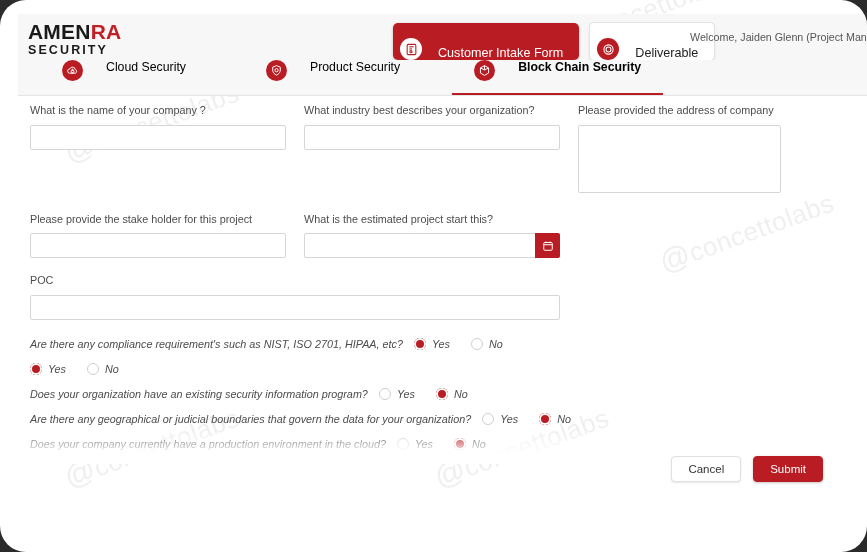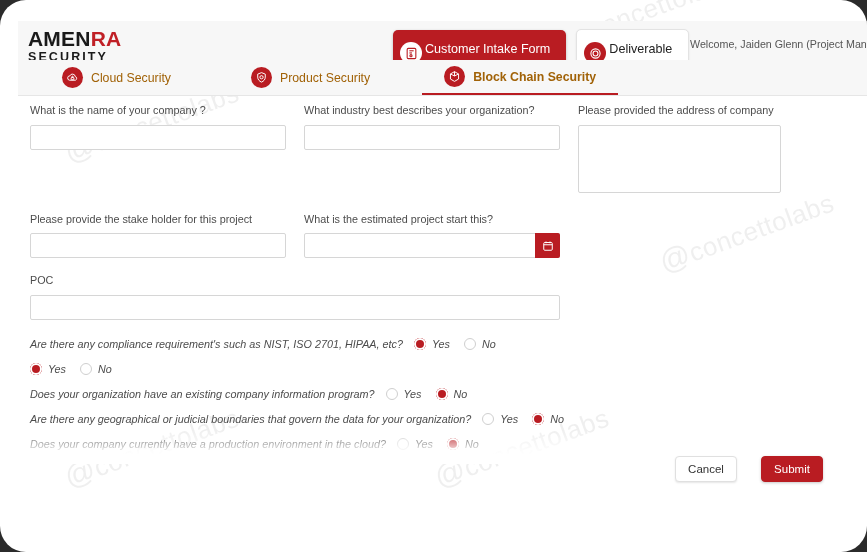--- a/index.html
+++ b/index.html
@@ -30,21 +30,21 @@
     transform: rotate(-20deg);
     pointer-events: none;
     user-select: none;
     white-space: nowrap;
     z-index: 5;
   }
   .wm .at { font-size: 30px; }
   
   .header {
     position: absolute;
-    left: 18px; top: 21px;
+    left: 18px; top: 14px;
     width: 849px; height: 50px;
     background: #f7f7f7;
     display: flex;
     align-items: center;
     z-index: 10;
   }
   .logo {
     margin-left: 10px;
     line-height: 1;
     user-select: none;
@@ -67,24 +67,24 @@
   .hdr-actions {
     position: absolute;
     left: 375px;
     top: 8px;
     display: flex;
     align-items: center;
     gap: 10px;
   }
   .pill {
     display: flex;
-    align-items: flex-start;
-    gap: 3px;
+    align-items: flex-end;
+    gap: 16px;
     height: 33px;
-    padding: 12px 16px 0 7px;
+    padding: 4px 16px 0 7px;
     border-radius: 5px;
     font-size: 12.6px;
     cursor: pointer;
     white-space: nowrap;
   }
   .pill.primary {
     background: #b91c22;
     color: #fff;
     box-shadow: 0 1px 3px rgba(0,0,0,.25);
   }
@@ -116,26 +116,26 @@
     left: 18px; top: 60px;
     width: 849px; height: 35px;
     background: #f7f7f7;
     border-bottom: 1px solid #e6e6e6;
     display: flex;
     align-items: center;
     z-index: 10;
   }
   .tab {
     display: flex;
-    align-items: center;
-    gap: 8px;
+    align-items: flex-start;
+    gap: 23px;
     height: 35px;
     padding: 0 22px;
     font-size: 12.3px;
-    color: #a16207;
+    color: #000000;
     cursor: pointer;
     box-sizing: border-box;
     white-space: nowrap;
   }
   .tab.active {
     border-bottom: 2.5px solid #b91c22;
     font-weight: 600;
   }
   .tab-icon {
     width: 21px; height: 21px;
@@ -215,21 +215,21 @@
     align-items: center;
     gap: 11px;
     margin-bottom: 13px;
     font-style: italic;
   }
   .qtext {
     font-size: 10.8px;
     color: #4c4c4c;
     white-space: nowrap;
   }
-  .opts { display: flex; gap: 0; }
+  .opts { display: flex; gap: 7px; }
   .opt { display: flex; align-items: center; gap: 6px; cursor: pointer; }
   .opt + .opt { margin-left: 14px; }
   .radio {
     width: 12px; height: 12px;
     border-radius: 50%;
     border: 1px solid #cfcfcf;
     background: #fff;
     box-sizing: border-box;
     display: block;
     flex: none;
@@ -261,27 +261,26 @@
     justify-content: flex-end;
     align-items: center;
     gap: 12px;
     padding-right: 44px;
     box-sizing: border-box;
     z-index: 9;
   }
   .btn {
     height: 26px;
     min-width: 62px;
-    padding: 0 8px;
+    padding: 0 16px;
     border-radius: 4px;
     font-size: 11.5px;
     cursor: pointer;
     display: flex; align-items: center; justify-content: center;
     box-sizing: border-box;
-    margin-left: 12px;
   }
   .btn.cancel {
     background: #fff;
     color: #333;
     border: 1px solid #e0e0e0;
     box-shadow: 0 1px 2px rgba(0,0,0,.10);
   }
   .btn.submit {
     background: #b91c22;
     color: #fff;
@@ -436,21 +435,21 @@
               <span class="ol">Yes</span>
             </span>
             <span class="opt">
               <span class="radio"></span>
               <span class="ol">No</span>
             </span>
           </span>
         </div>
 
         <div class="qrow">
-          <span class="qtext">Does your organization have an existing company information program?</span>
+          <span class="qtext">Does your organization have an existing security information program?</span>
           <span class="opts">
             <span class="opt">
               <span class="radio"></span>
               <span class="ol">Yes</span>
             </span>
             <span class="opt">
               <span class="radio on"></span>
               <span class="ol">No</span>
             </span>
           </span>

